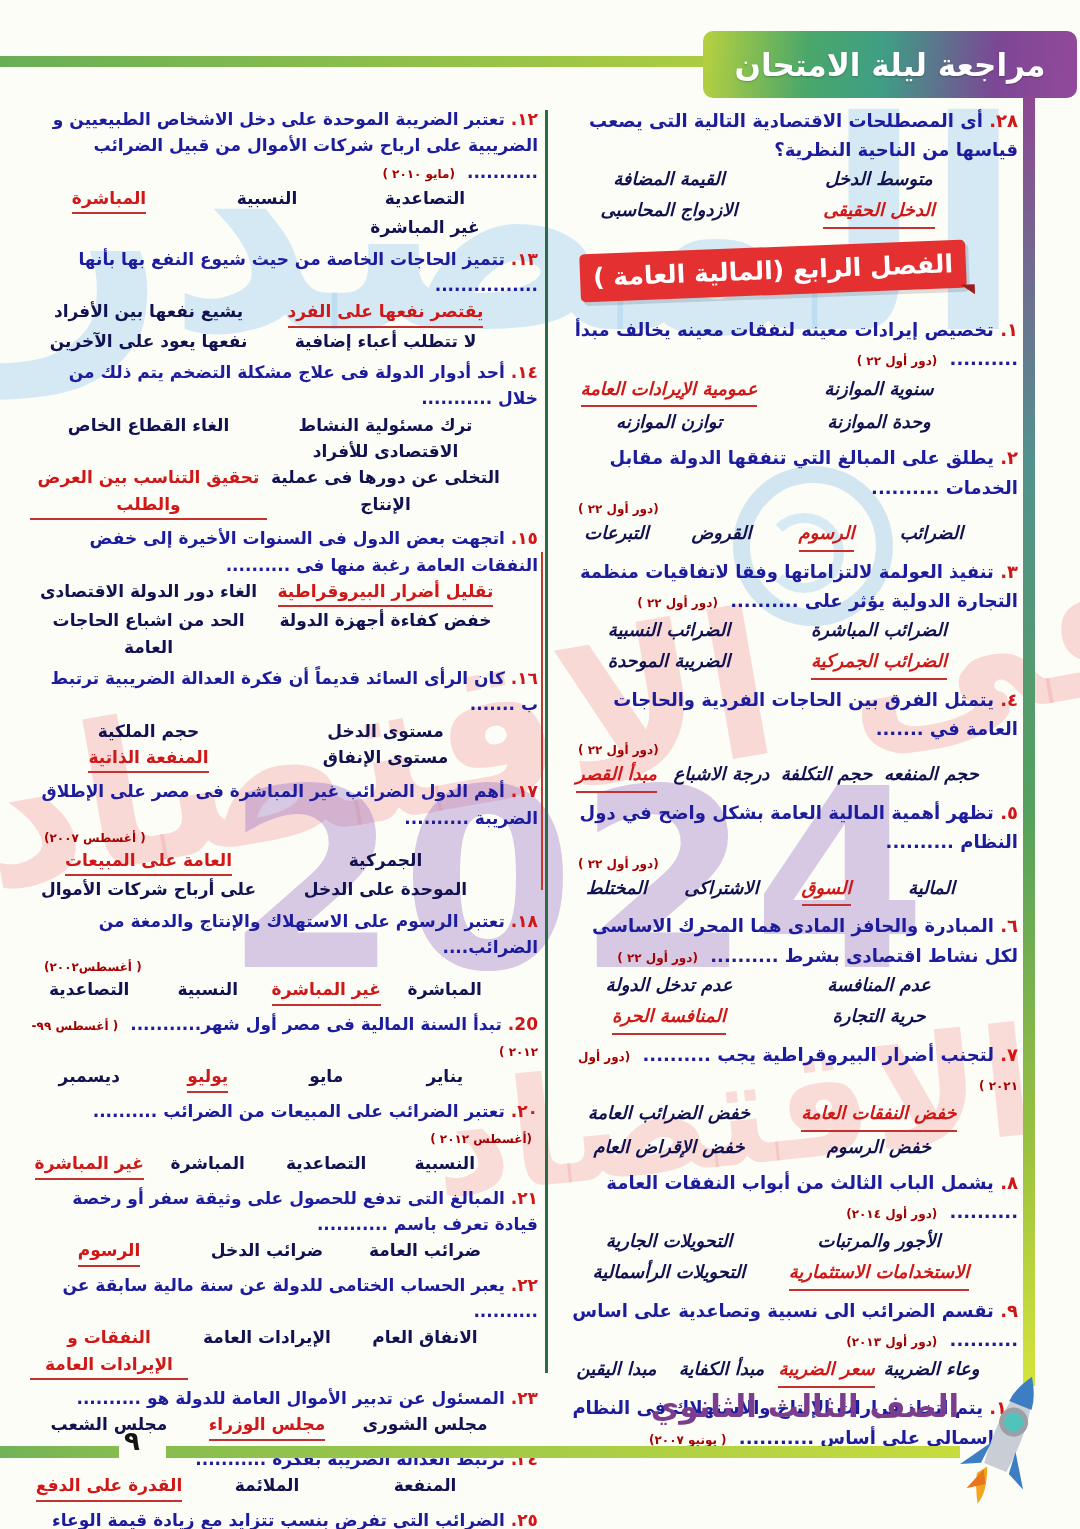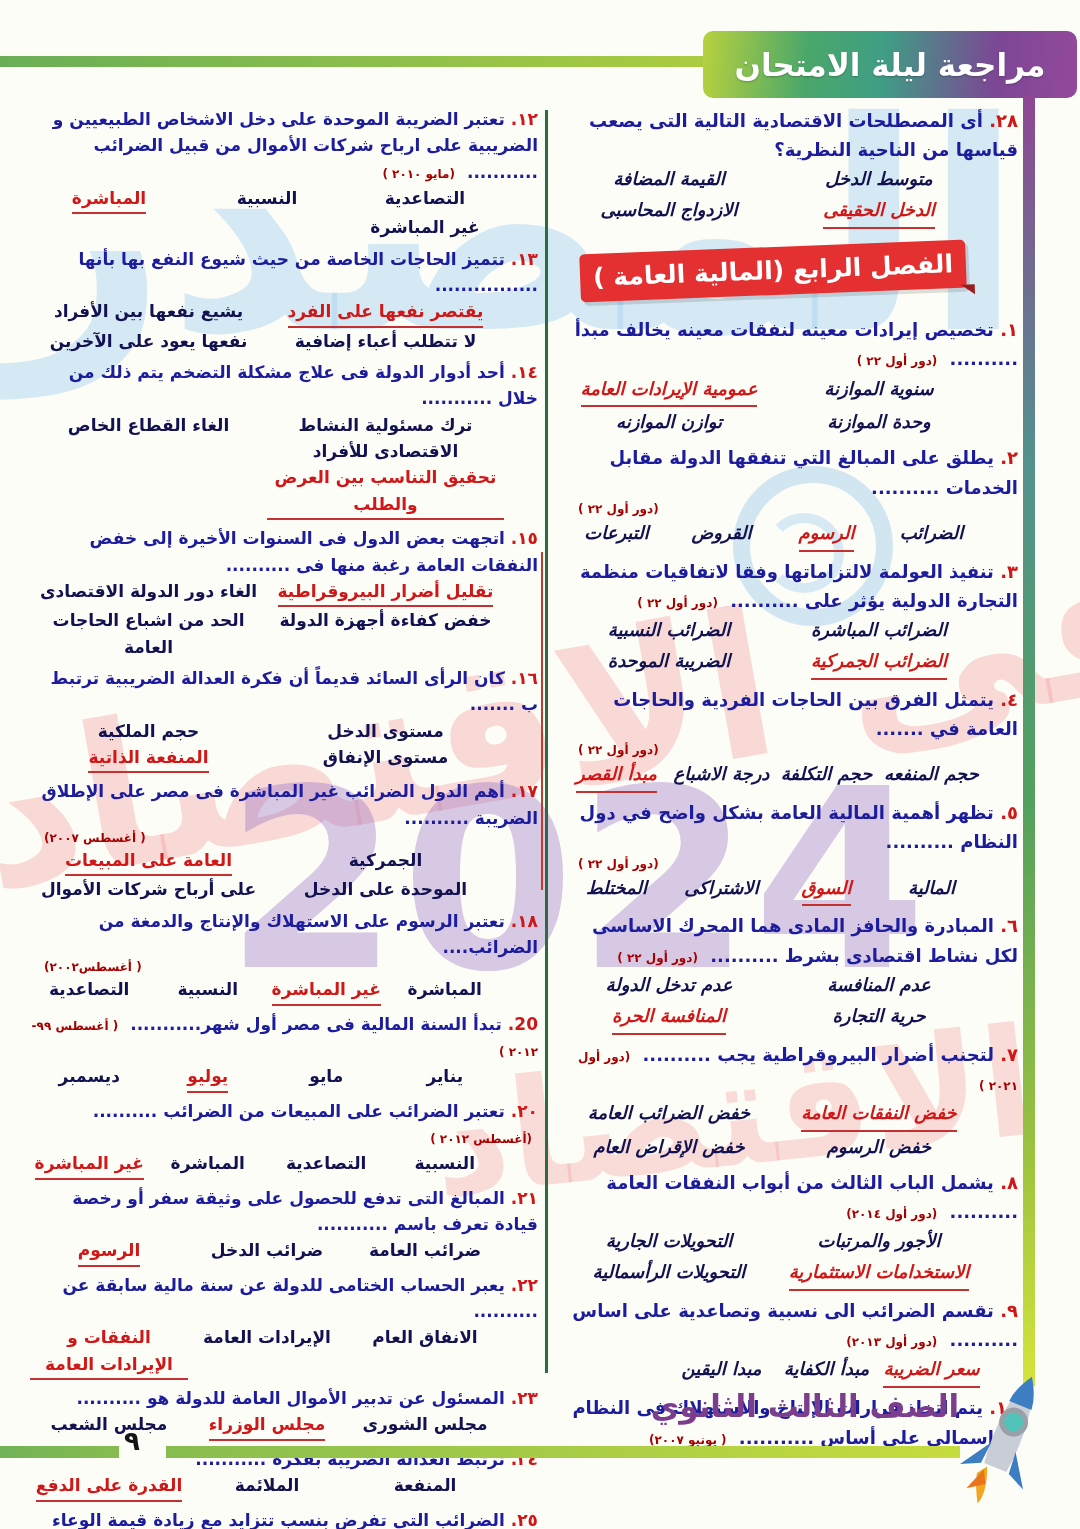--- a/index.html
+++ b/index.html
@@ -177,20 +177,21 @@
         <div class="opts" style="grid-template-columns: repeat(2, 1fr);">
           <span class="opt"><span class="t">الأجور والمرتبات</span></span>
           <span class="opt"><span class="t">التحويلات الجارية</span></span>
           <span class="opt correct"><span class="t">الاستخدامات الاستثمارية</span></span>
           <span class="opt"><span class="t">التحويلات الرأسمالية</span></span>
         </div>
       </div>
       <div class="q">
         <p class="qline"><span class="qnum">٩.</span><span class="qtext"> تقسم الضرائب الى نسبية وتصاعدية على اساس .......... </span><span class="qtag">(دور أول ٢٠١٣)</span></p>
         <div class="opts" style="grid-template-columns: repeat(4, 1fr);">
+          <span class="opt"><span class="t">وعاء الضريبة</span></span>
           <span class="opt correct"><span class="t">سعر الضريبة</span></span>
           <span class="opt"><span class="t">مبدأ الكفاية</span></span>
           <span class="opt"><span class="t">مبدا اليقين</span></span>
         </div>
       </div>
       <div class="q">
         <p class="qline"><span class="qnum">١٠.</span><span class="qtext"> يتم اتخاذ قرارات الإنتاج والاستهلاك فى النظام الراسمالى على أساس ........... </span><span class="qtag">( يونيو ٢٠٠٧)</span></p>
       </div>
     </div>
   <div id="col-left" class="col col-left">
@@ -210,20 +211,21 @@
           <span class="opt"><span class="t">يشيع نفعها بين الأفراد</span></span>
           <span class="opt"><span class="t">لا تتطلب أعباء إضافية</span></span>
           <span class="opt"><span class="t">نفعها يعود على الآخرين</span></span>
         </div>
       </div>
       <div class="q">
         <p class="qline"><span class="qnum">١٤.</span><span class="qtext"> أحد أدوار الدولة فى علاج مشكلة التضخم يتم ذلك من خلال ........... </span></p>
         <div class="opts" style="grid-template-columns: repeat(2, 1fr);">
           <span class="opt"><span class="t">ترك مسئولية النشاط الاقتصادى للأفراد</span></span>
           <span class="opt"><span class="t">الغاء القطاع الخاص</span></span>
+          <span class="opt"><span class="t">التخلى عن دورها فى عملية الإنتاج</span></span>
           <span class="opt correct"><span class="t">تحقيق التناسب بين العرض والطلب</span></span>
         </div>
       </div>
       <div class="q">
         <p class="qline"><span class="qnum">١٥.</span><span class="qtext"> اتجهت بعض الدول فى السنوات الأخيرة إلى خفض النفقات العامة رغبة منها فى .......... </span></p>
         <div class="opts" style="grid-template-columns: repeat(2, 1fr);">
           <span class="opt correct"><span class="t">تقليل أضرار البيروقراطية</span></span>
           <span class="opt"><span class="t">الغاء دور الدولة الاقتصادى</span></span>
           <span class="opt"><span class="t">خفض كفاءة أجهزة الدولة</span></span>
           <span class="opt"><span class="t">الحد من اشباع الحاجات العامة</span></span>

